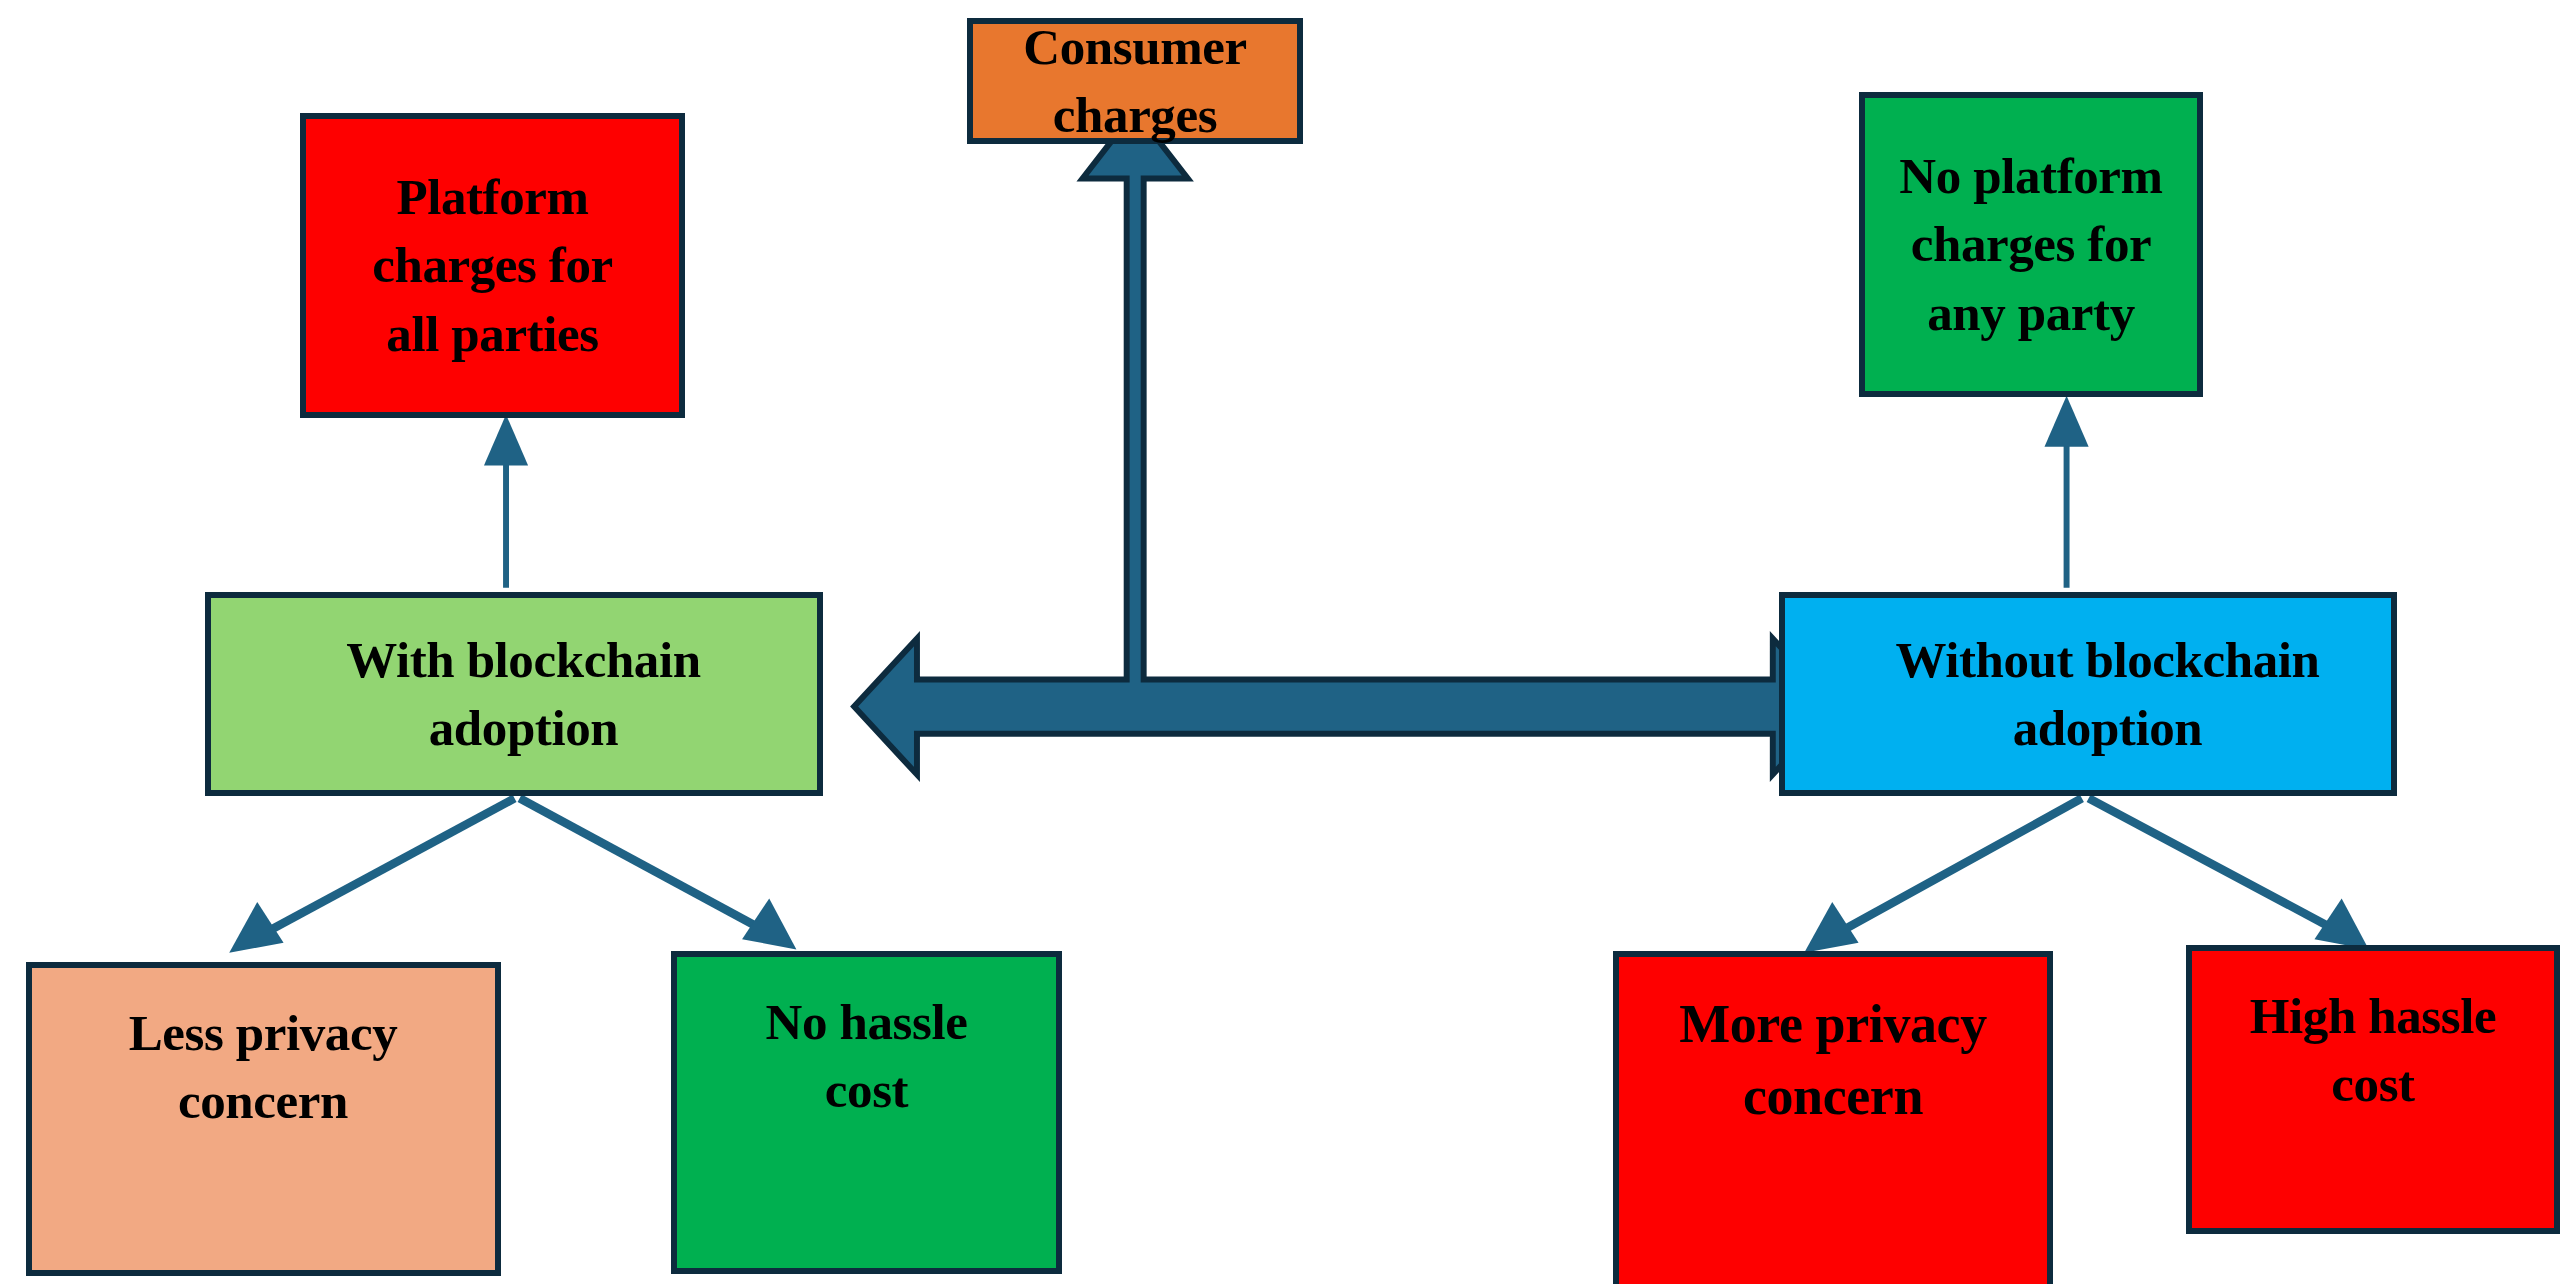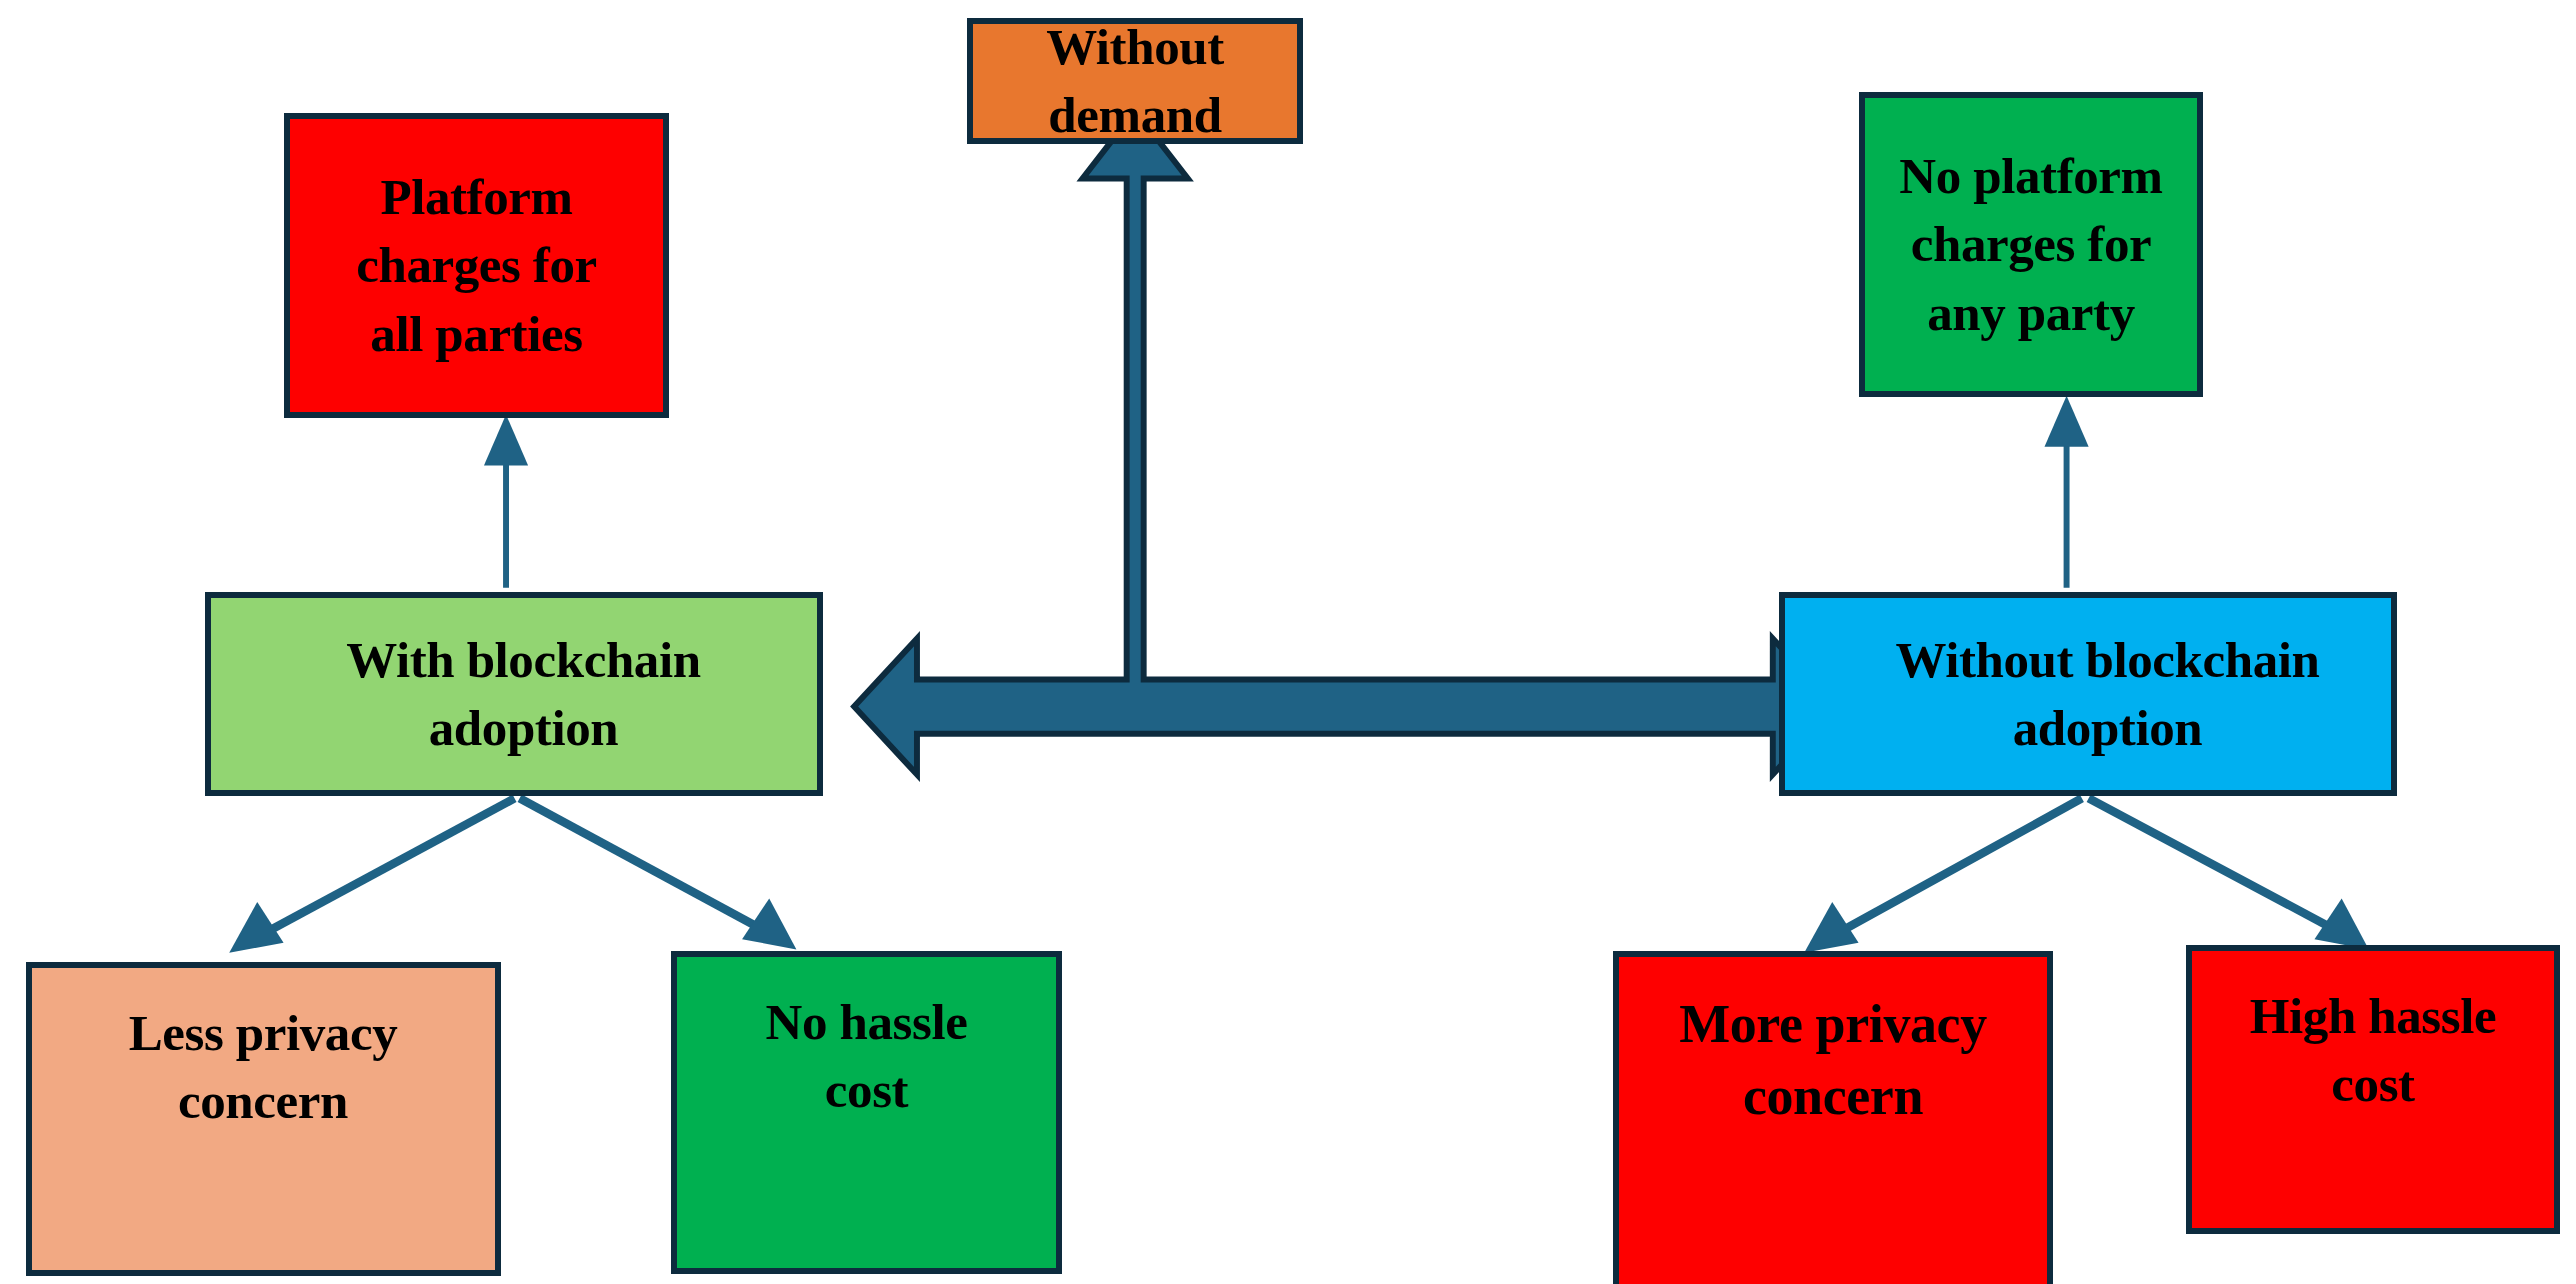--- a/index.html
+++ b/index.html
@@ -40,21 +40,21 @@
   }
   .node.top-aligned {
     align-items: flex-start;
   }
   .node.top-aligned .lbl {
     padding-top: 31px;
   }
 
   
   #node-consumer-demand   { left: 967px; top: 18px;   width: 336px;  height: 126px; font-size: 51px; }
-  #node-platform-charges  { left: 284px;  top: 113px;  width: 385px;  height: 305px; font-size: 51px; }
+  #node-platform-charges  { left: 300px;  top: 113px;  width: 385px;  height: 305px; font-size: 51px; }
   #node-no-platform-charges { left: 1859px; top: 92px; width: 344px; height: 305px; font-size: 51px; }
   #node-with-blockchain   { left: 205px;  top: 592px;  width: 618px;  height: 204px; font-size: 51px; padding-left: 19px; }
   #node-without-blockchain{ left: 1779px; top: 592px;  width: 618px;  height: 204px; font-size: 51px; padding-left: 39px; }
   #node-less-privacy      { left: 25.5px;   top: 962px; width: 475px;  height: 314px; font-size: 51px; }
   #node-no-hassle         { left: 671px;  top: 951px; width: 391px;  height: 323px; font-size: 51px; }
   #node-more-privacy      { left: 1613px; top: 951px; width: 440px;  height: 358px; font-size: 54px; justify-content: flex-end; }
   #node-high-hassle       { left: 2186px; top: 945px; width: 374px;  height: 289px; font-size: 51px; }
 
   
   #arrow-layer {
@@ -107,21 +107,21 @@
     </g>
 
     <g>
       <line x1="2460" y1="940" x2="2760" y2="1100" stroke="#1f6285" stroke-width="10"></line>
       <polygon points="2790,1118 2726,1106 2758,1058" fill="#1f6285"></polygon>
     </g>
 
   </svg>
 
   <div class="node" id="node-consumer-demand" style="background: rgb(232, 119, 46); border-color: rgb(13, 43, 62);">
-    <span class="lbl">Without demand</span>
+    <span class="lbl">Consumer charges</span>
   </div>
 
   <div class="node" id="node-platform-charges" style="background: rgb(254, 0, 0); border-color: rgb(13, 43, 62);">
     <span class="lbl">Platform
 charges for
 all parties</span>
   </div>
 
   <div class="node" id="node-no-platform-charges" style="background: rgb(0, 176, 80); border-color: rgb(13, 43, 62);">
     <span class="lbl">No platform

